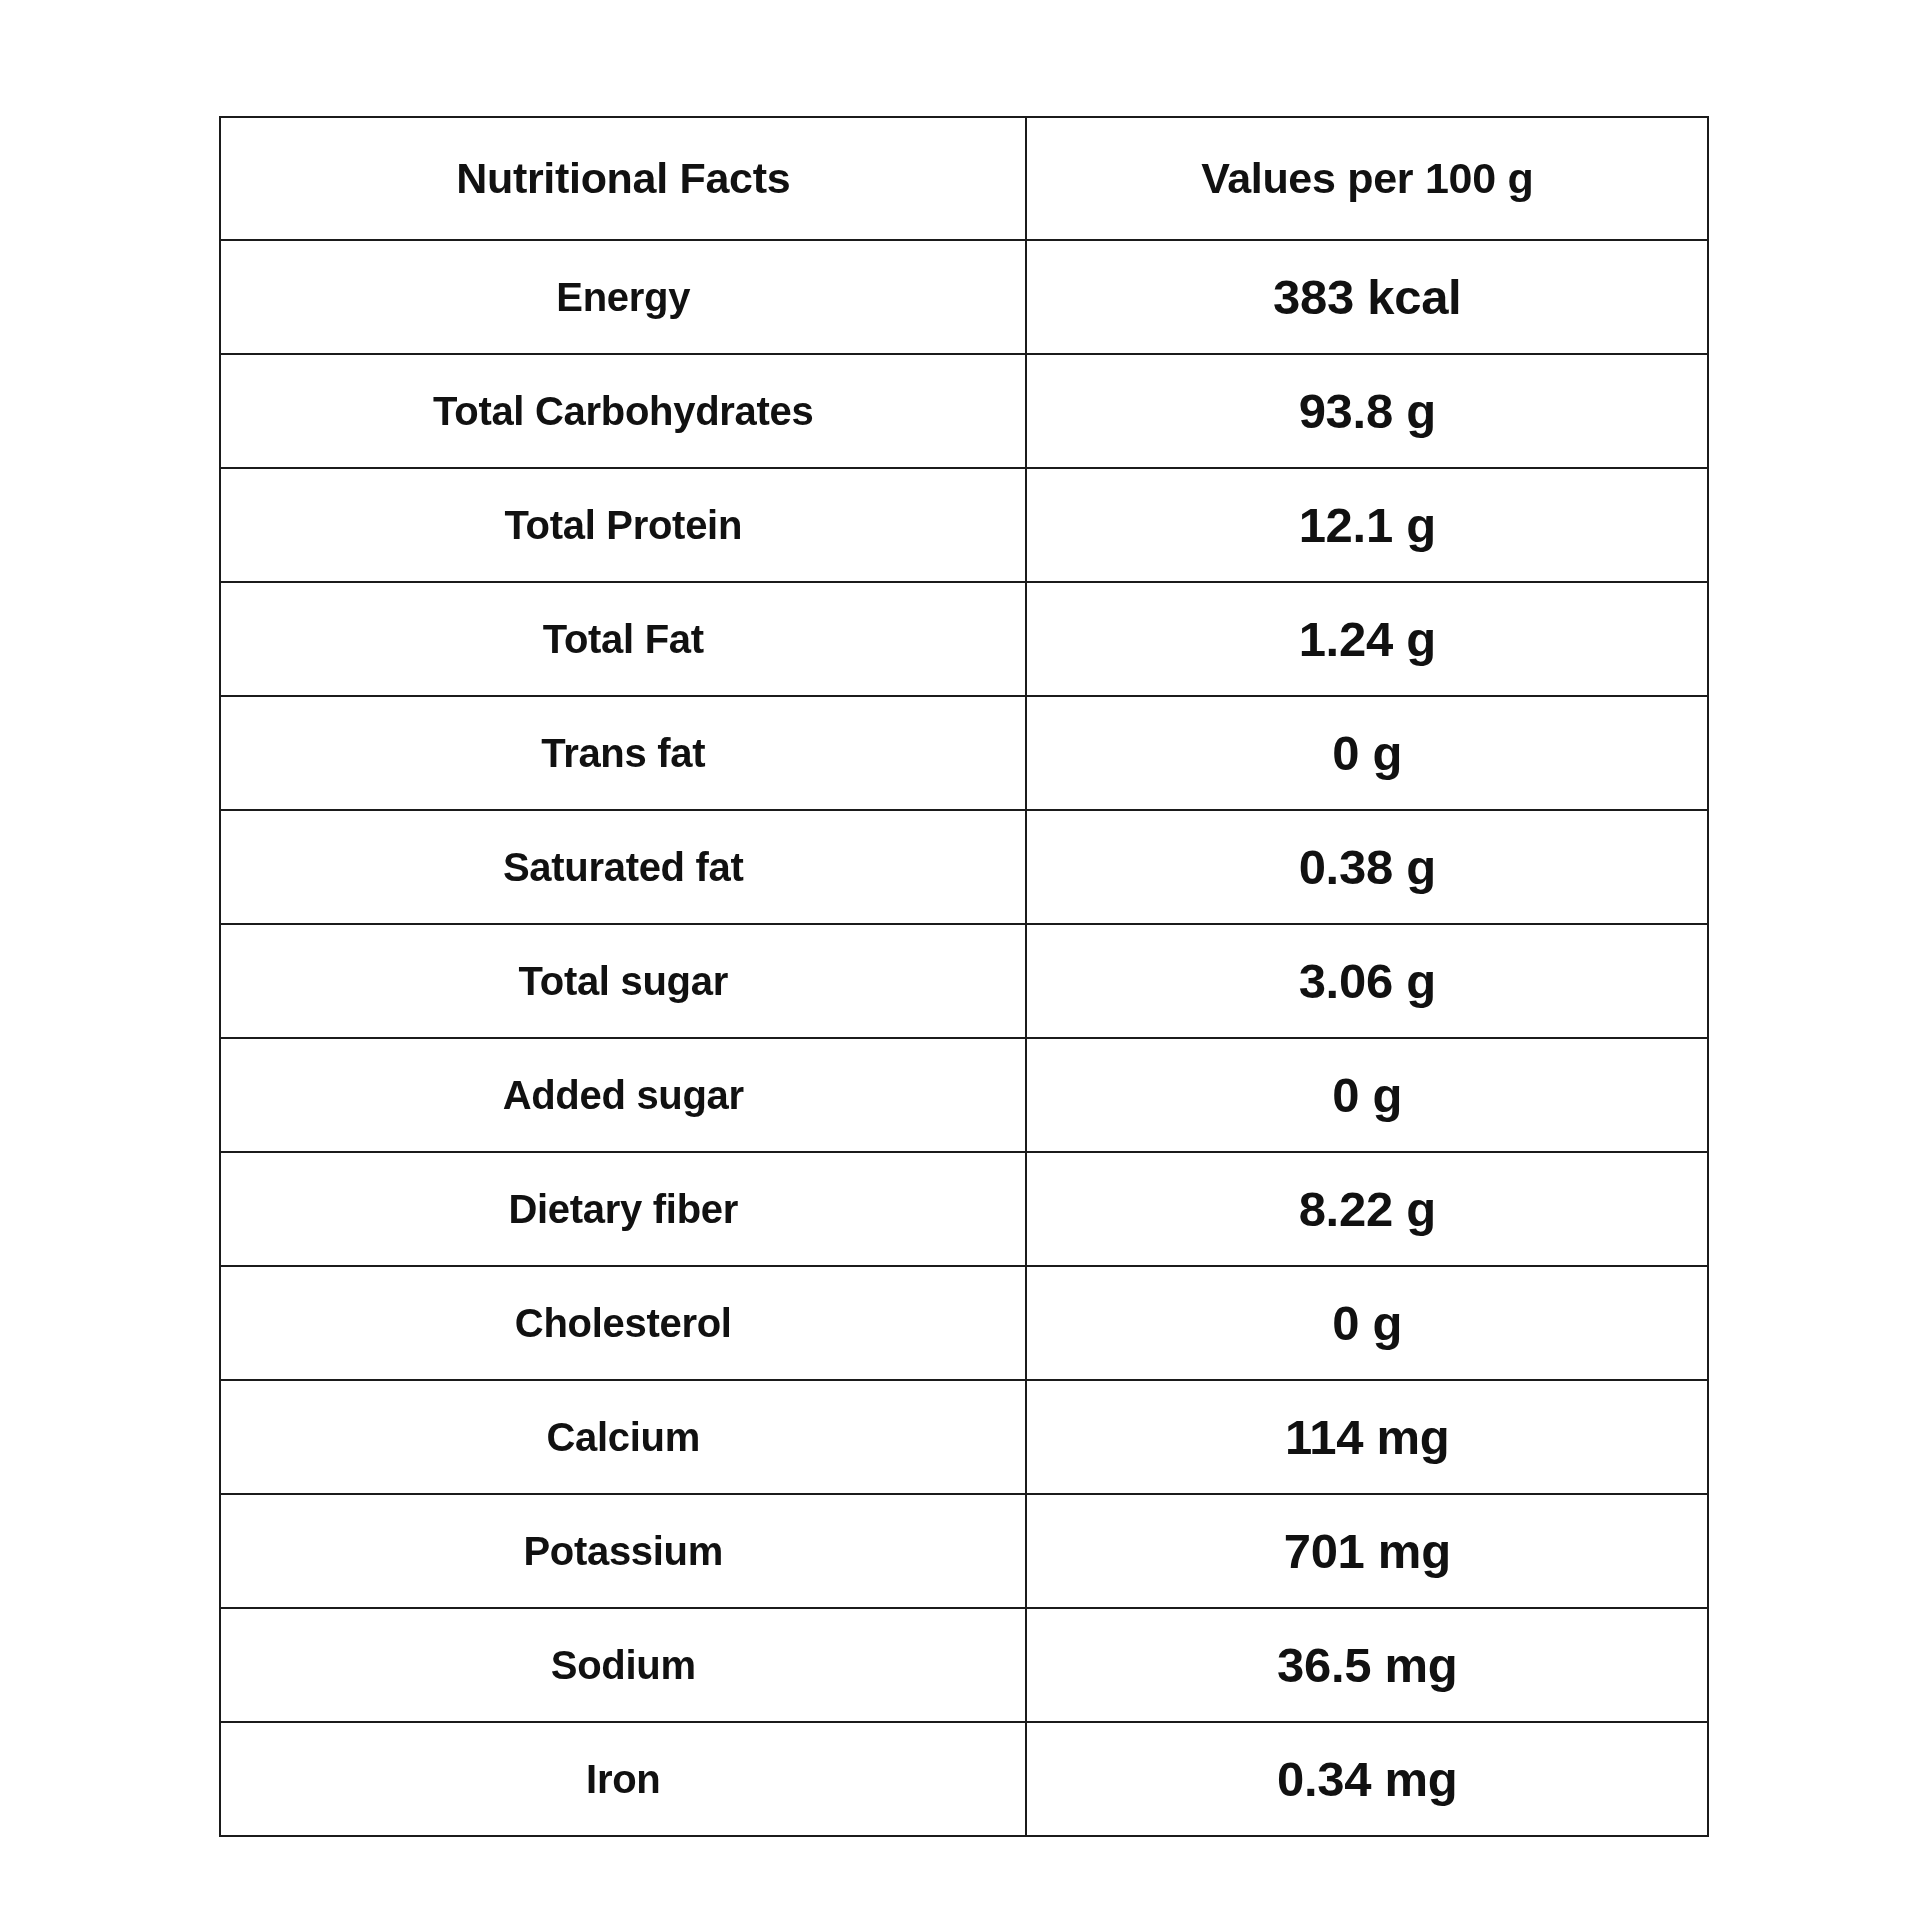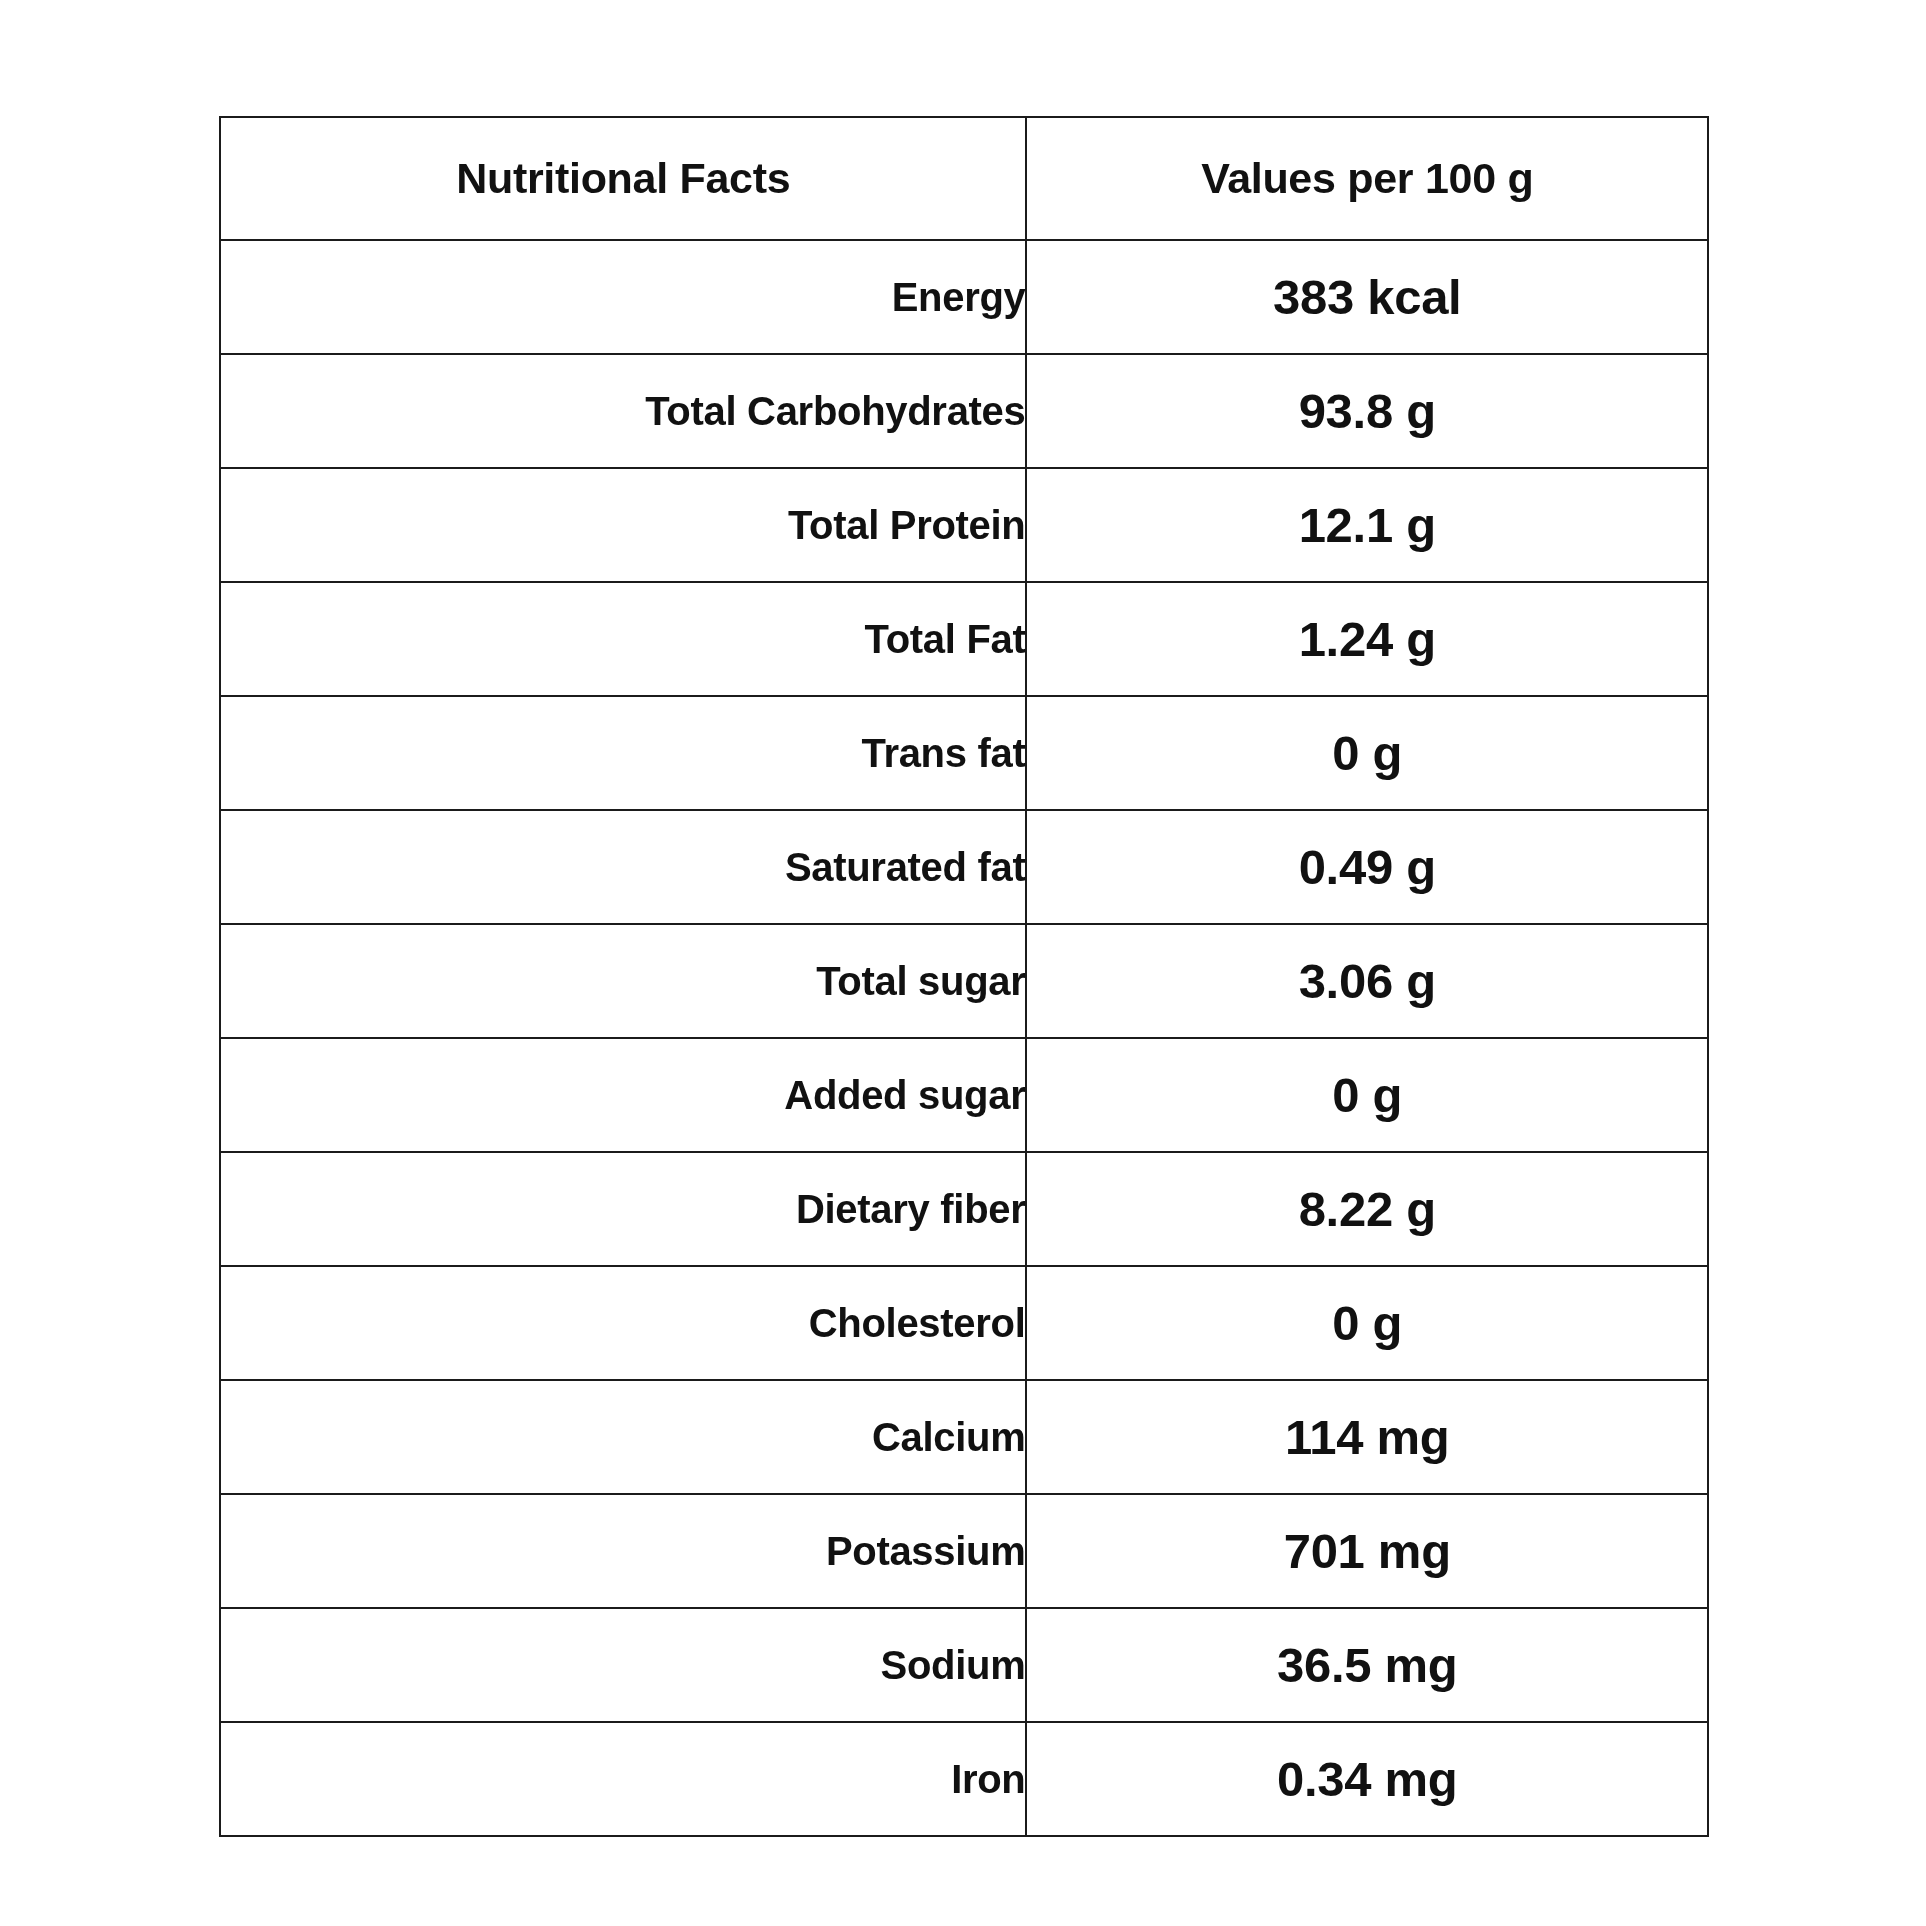--- a/index.html
+++ b/index.html
@@ -48,21 +48,21 @@
     text-align: center;
     font-size: 43px;
     font-weight: bold;
     letter-spacing: -0.3px;
     color: #111111;
   }
 
   
   .row-label {
     height: 112px;
-    text-align: right;
+    text-align: center;
     padding-left: 19.4px;
     font-size: 40px;
     font-weight: bold;
     letter-spacing: -0.3px;
     color: #111111;
   }
   .row-value {
     height: 112px;
     text-align: center;
     font-size: 49px;
@@ -103,21 +103,21 @@
         <tr>
           <td class="row-label">Total Fat</td>
           <td class="row-value">1.24 g</td>
         </tr>
         <tr>
           <td class="row-label">Trans fat</td>
           <td class="row-value">0 g</td>
         </tr>
         <tr>
           <td class="row-label">Saturated fat</td>
-          <td class="row-value">0.49 g</td>
+          <td class="row-value">0.38 g</td>
         </tr>
         <tr>
           <td class="row-label">Total sugar</td>
           <td class="row-value">3.06 g</td>
         </tr>
         <tr>
           <td class="row-label">Added sugar</td>
           <td class="row-value">0 g</td>
         </tr>
         <tr>

